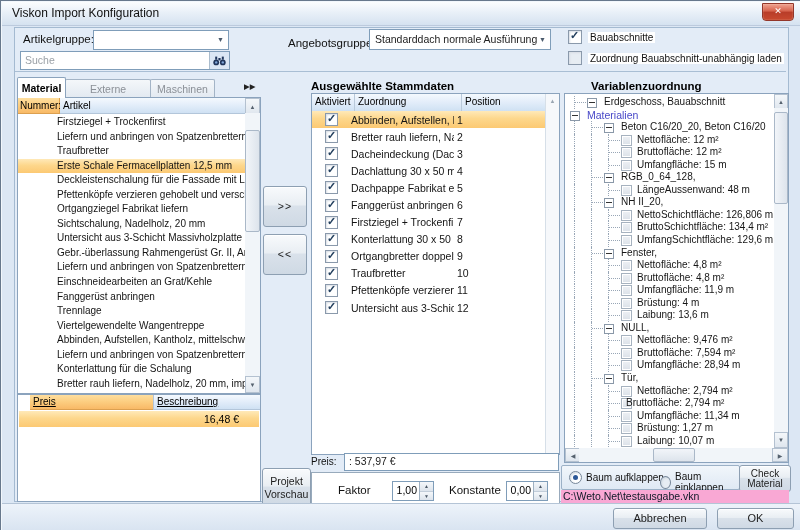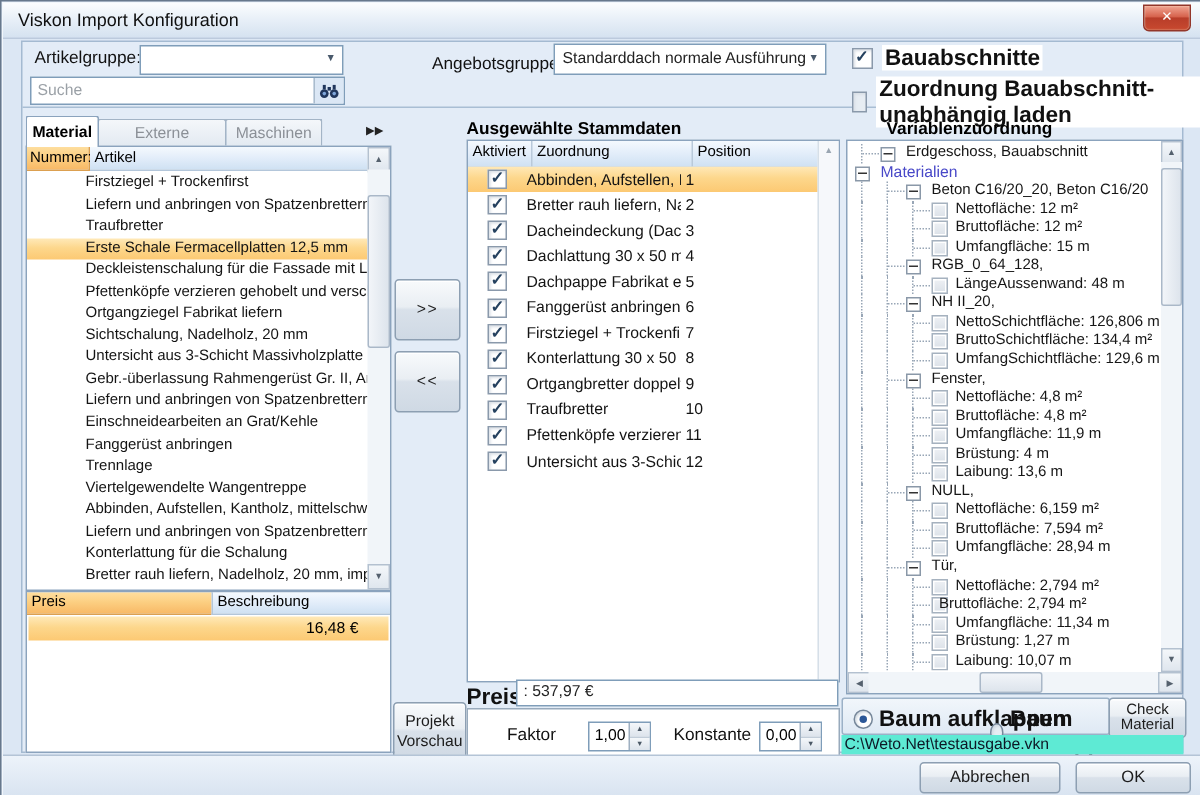--- a/index.html
+++ b/index.html
@@ -65,21 +65,21 @@
     background:linear-gradient(#eef1f5,#dbe1e8);box-shadow:inset 0 0 0 1px #fff;}
   .t-label{position:absolute;top:0;line-height:12.5px;}
   
   .spin{position:absolute;background:#fff;border:1px solid #7f9db9;font-size:10.5px;}
   .spin .val{position:absolute;right:16px;top:2px;}
   .spin .btns{position:absolute;right:0;top:0;bottom:0;width:13px;display:flex;flex-direction:column;border-left:1px solid #9fb0c1;}
   .spin .btns div{flex:1;background:linear-gradient(#f4f7fa,#dde4ec);font-size:5px;color:#4a5765;
     display:flex;align-items:center;justify-content:center;border-bottom:1px solid #c2cdd9;}
   .spin .btns div:last-child{border-bottom:none;}
   label,span,div{cursor:default;}
-  .lab11{font-size:15px;color:#111;font-weight:bold;}
+  .lab11{font-size:10px;color:#111;}
   .lab12{font-size:11.5px;color:#111;}
   .boldtitle{font-size:11.5px;font-weight:bold;color:#000;}
   .whitebg{background:#fff;padding:0 2px;}
   .placeholder{color:#9aa0a6;}
   .footer{position:absolute;left:1px;right:1px;bottom:1px;height:26px;
     background:linear-gradient(#edf3fa,#d9e4f1);border-top:1px solid #b4c4d6;}
 </style>
 </head>
 <body>
 
@@ -168,21 +168,21 @@
 
     <div style="position:absolute;right:0;top:0;bottom:0;width:15px;">
       <div class="sb-btn" style="position:absolute;left:0;right:0;top:0;height:15px;">▲</div>
       <div class="sb-track" style="position:absolute;left:0;right:0;top:15px;bottom:15px;"></div>
       <div class="sb-thumb" style="position:absolute;left:0;right:0;top:32px;height:100px;"></div>
       <div class="sb-btn" style="position:absolute;left:0;right:0;bottom:0;height:15px;">▼</div>
     </div>
   </div>
 
   <div class="abs panelbox" style="left:16px;top:393px;width:242px;height:106px;">
-    <div style="position:absolute;left:0;top:0;right:0;height:15px;display:flex;">
+    <div style="position:absolute;left:12px;top:0;right:0;height:15px;display:flex;text-decoration:underline;">
       <div class="hdr-orange" style="width:120px;font-size:10px;line-height:14px;padding-left:3px;">Preis</div>
       <div class="hdr-blue" style="flex:1;font-size:10px;line-height:14px;padding-left:3px;border-left:1px solid #b3c6da;">Beschreibung</div>
     </div>
     <div class="sel-orange" style="position:absolute;left:1px;right:1px;top:16px;height:16px;font-size:10.5px;line-height:16px;text-align:right;">
       <span style="position:relative;left:-20px;">16,48 €</span>
     </div>
   </div>
 
   <div class="abs btn" style="left:262px;top:185px;width:42px;height:39px;line-height:39px;letter-spacing:1px;">&gt;&gt;</div>
   <div class="abs btn" style="left:262px;top:233px;width:42px;height:39px;line-height:39px;letter-spacing:1px;">&lt;&lt;</div>
@@ -454,21 +454,21 @@
           <span class="t-stub" style="left: 26px; width: 11px;"></span>
           <span class="t-exp" style="left: 38px;"></span>
           <span class="t-label" style="left: 55px;">NULL,</span>
         </div>
         <div class="t-row">
           <span class="t-guide" style="left: 8px;"></span>
           <span class="t-guide" style="left: 25px;"></span>
           <span class="t-guide" style="left: 42px;"></span>
           <span class="t-stub" style="left: 43px; width: 11px;"></span>
           <span class="t-cbx" style="left: 55px;"></span>
-          <span class="t-label" style="left: 71px;">Nettofläche: 6,159 m²</span>
+          <span class="t-label" style="left: 71px;">Nettofläche: 9,476 m²</span>
         </div>
         <div class="t-row">
           <span class="t-guide" style="left: 8px;"></span>
           <span class="t-guide" style="left: 25px;"></span>
           <span class="t-guide" style="left: 42px;"></span>
           <span class="t-stub" style="left: 43px; width: 11px;"></span>
           <span class="t-cbx" style="left: 55px;"></span>
           <span class="t-label" style="left: 71px;">Bruttofläche: 7,594 m²</span>
         </div>
         <div class="t-row">
@@ -548,21 +548,21 @@
       <span class="radio sel"></span>
       <span class="lab11">Baum aufklappen</span>
     </div>
     <div style="position:absolute;left:98px;top:5px;display:flex;align-items:center;gap:4px;">
       <span class="radio dim"></span>
       <span class="lab11">Baum einklappen</span>
     </div>
   </div>
   <div class="abs btn" style="left:738px;top:464px;width:48px;height:23px;display:flex;align-items:center;justify-content:center;line-height:10px;font-size:10px;padding:1px;">Check Material</div>
 
-  <div class="abs" style="left:560px;top:489px;width:226px;height:13px;background:#5eead4;font-size:10.5px;line-height:13px;padding-left:2px;color:#0d1826;">
+  <div class="abs" style="left:560px;top:489px;width:226px;height:13px;background:#f9a8d4;font-size:10.5px;line-height:13px;padding-left:2px;color:#0d1826;">
     <span>C:\Weto.Net\testausgabe.vkn</span>
   </div>
 
   <div class="footer">
     <div class="btn" style="position:absolute;left:611px;top:4px;width:92px;height:19px;line-height:19px;font-size:11px;">Abbrechen</div>
     <div class="btn" style="position:absolute;left:715px;top:4px;width:75px;height:19px;line-height:19px;font-size:11px;">OK</div>
   </div>
 
 </div>
 

